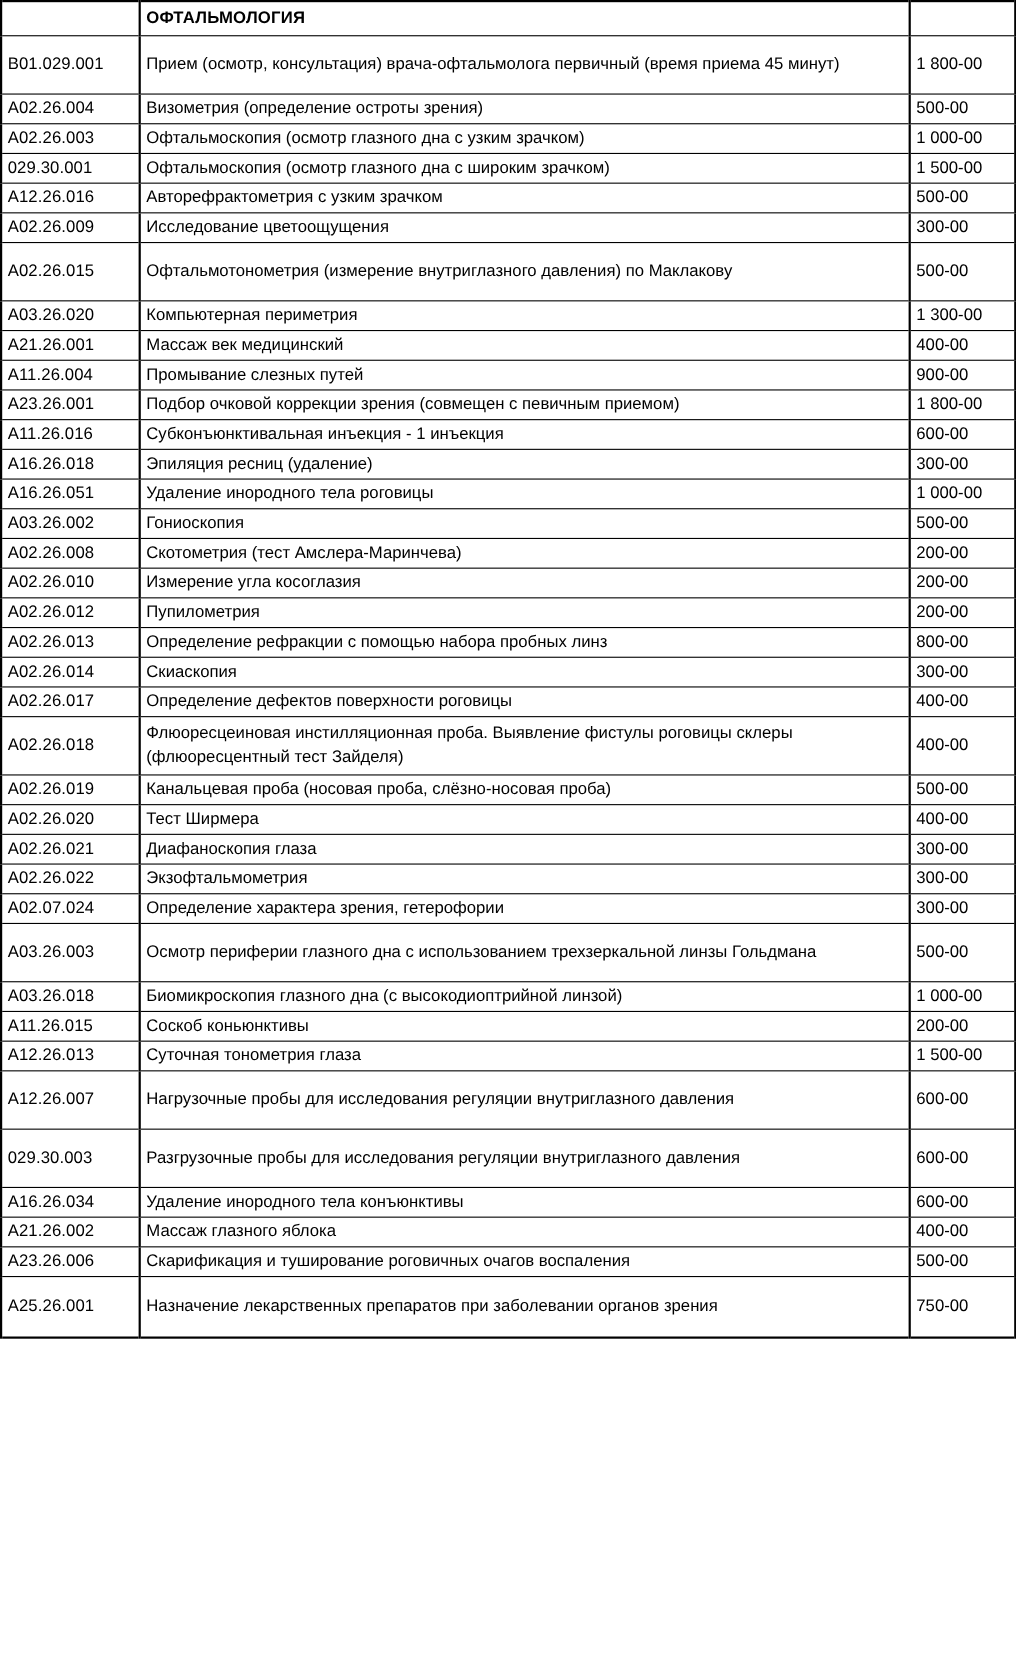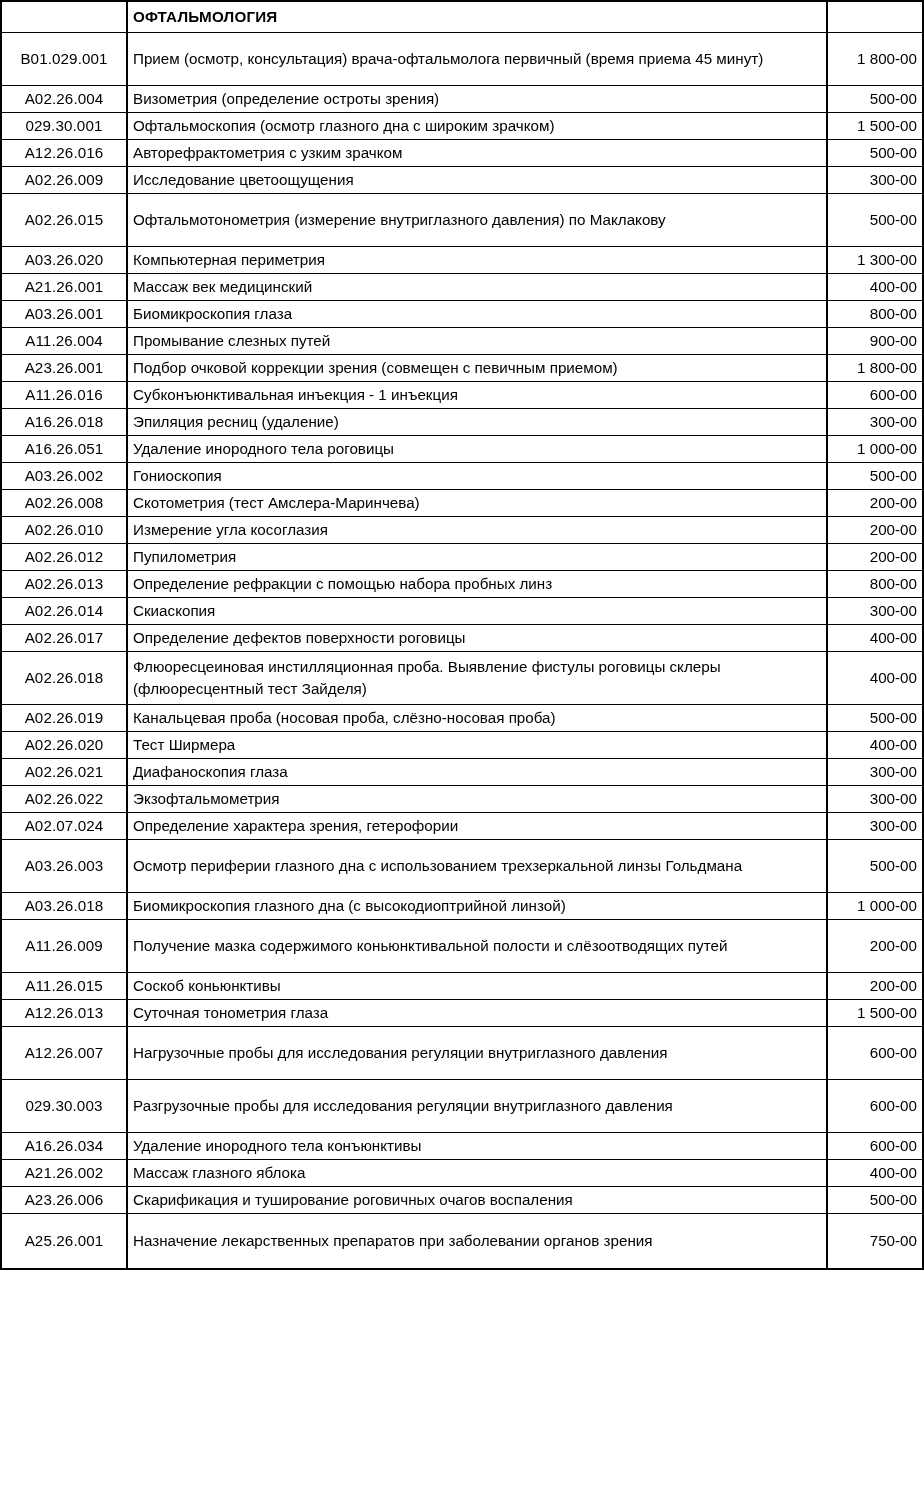--- a/index.html
+++ b/index.html
@@ -35,29 +35,29 @@
     border-left-width: 2px;
     border-right-width: 2px;
     padding: 2px 5px;
     font-size: 15.2px;
     line-height: 22px;
     vertical-align: middle;
     background: #ffffff;
     white-space: normal;
   }
   td.code {
-    text-align: center;
+    text-align: left;
     font-size: 15.2px;
     letter-spacing: 0.1px;
   }
   td.name {
     text-align: left;
   }
   td.price {
-    text-align: right;
+    text-align: left;
     white-space: nowrap;
     font-size: 15.2px;
   }
   tr.section td.name {
     font-weight: bold;
     letter-spacing: 0.2px;
   }
   tr.section td { height: 26px; }
   tr.r1 td { height: 22px; }
   tr.r2 td { height: 48px; }
@@ -83,20 +83,25 @@
           <td class="code">B01.029.001</td>
           <td class="name">Прием (осмотр, консультация) врача-офтальмолога первичный (время приема 45 минут)</td>
           <td class="price">1 800-00</td>
         </tr>
         <tr class="r1">
           <td class="code">A02.26.004</td>
           <td class="name">Визометрия (определение остроты зрения)</td>
           <td class="price">500-00</td>
         </tr>
         <tr class="r1">
+          <td class="code">A02.26.003</td>
+          <td class="name">Офтальмоскопия (осмотр глазного дна с узким зрачком)</td>
+          <td class="price">1 000-00</td>
+        </tr>
+        <tr class="r1">
           <td class="code">029.30.001</td>
           <td class="name">Офтальмоскопия  (осмотр глазного дна с широким зрачком)</td>
           <td class="price">1 500-00</td>
         </tr>
         <tr class="r1">
           <td class="code">A12.26.016</td>
           <td class="name">Авторефрактометрия с узким зрачком</td>
           <td class="price">500-00</td>
         </tr>
         <tr class="r1">
@@ -113,25 +118,20 @@
           <td class="code">A03.26.020</td>
           <td class="name">Компьютерная периметрия</td>
           <td class="price">1 300-00</td>
         </tr>
         <tr class="r1">
           <td class="code">A21.26.001</td>
           <td class="name">Массаж век медицинский</td>
           <td class="price">400-00</td>
         </tr>
         <tr class="r1">
-          <td class="code">A03.26.001</td>
-          <td class="name">Биомикроскопия глаза</td>
-          <td class="price">800-00</td>
-        </tr>
-        <tr class="r1">
           <td class="code">A11.26.004</td>
           <td class="name">Промывание слезных путей</td>
           <td class="price">900-00</td>
         </tr>
         <tr class="r1">
           <td class="code">A23.26.001</td>
           <td class="name">Подбор очковой коррекции зрения (совмещен с певичным приемом)</td>
           <td class="price">1 800-00</td>
         </tr>
         <tr class="r1">
@@ -216,25 +216,20 @@
         </tr>
         <tr class="r2">
           <td class="code">A03.26.003</td>
           <td class="name">Осмотр периферии глазного дна с использованием трехзеркальной линзы Гольдмана</td>
           <td class="price">500-00</td>
         </tr>
         <tr class="r1">
           <td class="code">A03.26.018</td>
           <td class="name">Биомикроскопия глазного дна (с высокодиоптрийной линзой)</td>
           <td class="price">1 000-00</td>
-        </tr>
-        <tr class="r2">
-          <td class="code">A11.26.009</td>
-          <td class="name">Получение мазка содержимого коньюнктивальной полости и слёзоотводящих путей</td>
-          <td class="price">200-00</td>
         </tr>
         <tr class="r1">
           <td class="code">A11.26.015</td>
           <td class="name">Соскоб коньюнктивы</td>
           <td class="price">200-00</td>
         </tr>
         <tr class="r1">
           <td class="code">A12.26.013</td>
           <td class="name">Суточная тонометрия глаза</td>
           <td class="price">1 500-00</td>

